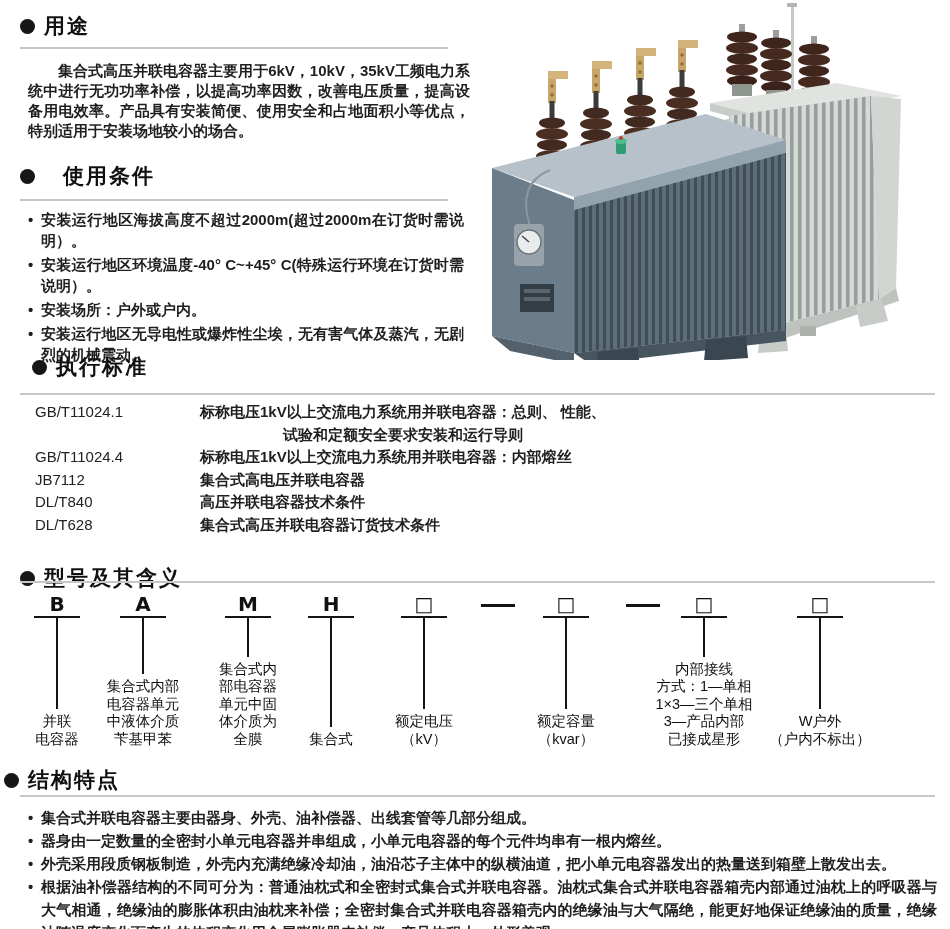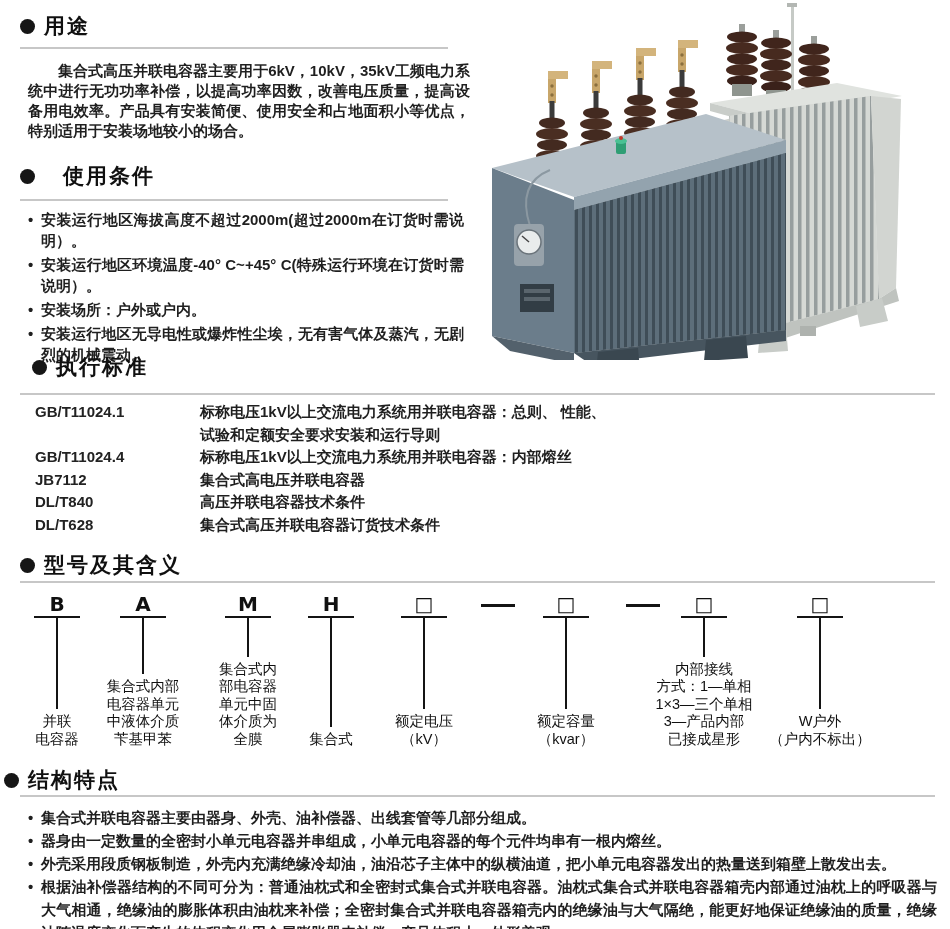--- a/index.html
+++ b/index.html
@@ -23,22 +23,22 @@
   .cond-list { position:absolute; left:28px; top:209px; width:436px; }
   .feat-list { position:absolute; left:28px; top:806px; width:909px; }
   .b-item { position:relative; padding-left:13px; font-size:15px; line-height:21px;
             font-weight:600; margin-bottom:3px; text-align:justify; }
   .b-item::before { content:"•"; position:absolute; left:0; top:0; }
   .feat-list .b-item { line-height:23px; margin-bottom:0; }
 
   
   .std-list { position:absolute; left:35px; top:401px; width:902px; }
   .std-row { display:flex; font-size:15px; line-height:22.5px; }
-  .std-code { width:165px; flex:0 0 auto; font-weight:700; color:#222; }
-  .std-desc { font-weight:600; white-space:pre-line; }
+  .std-code { width:165px; flex:0 0 auto; font-weight:400; color:#222; }
+  .std-desc { font-weight:600; white-space:pre-line;text-align:center; }
 
   
   .model-diagram { position:absolute; left:0; top:592px; width:950px; height:168px; }
   .model-item { position:absolute; top:0; width:130px; height:156px;
                 display:flex; flex-direction:column; align-items:center; }
   .model-symbol { font-family:"DejaVu Sans",sans-serif; font-size:20px; font-weight:bold;
                   line-height:24px; height:24px; color:#101010; }
   .model-tick { width:46px; height:2px; background:#141414; }
   .model-stem { width:2px; flex:1 1 auto; background:#141414; margin-bottom:4px; }
   .model-label { font-size:14.5px; font-weight:normal; line-height:17.5px; text-align:center;
@@ -94,21 +94,21 @@
     <div class="std-row">
       <span class="std-code">DL/T840</span>
       <span class="std-desc">高压并联电容器技术条件</span>
     </div>
     <div class="std-row">
       <span class="std-code">DL/T628</span>
       <span class="std-desc">集合式高压并联电容器订货技术条件</span>
     </div>
   </div>
 
-  <div class="section-header" style="left:20px; top:551px;justify-content:space-between;">
+  <div class="section-header" style="left:20px; top:564px;justify-content:space-between;">
     <span class="bullet-dot"></span>
     <span class="section-title">型号及其含义</span>
   </div>
   <div class="rule" style="left:20px; top:581px; width:915px;"></div>
 
   <div class="model-diagram">
     <div class="model-item" style="left:-8px;">
       <span class="model-symbol">B</span>
       <span class="model-tick"></span>
       <span class="model-stem"></span>

